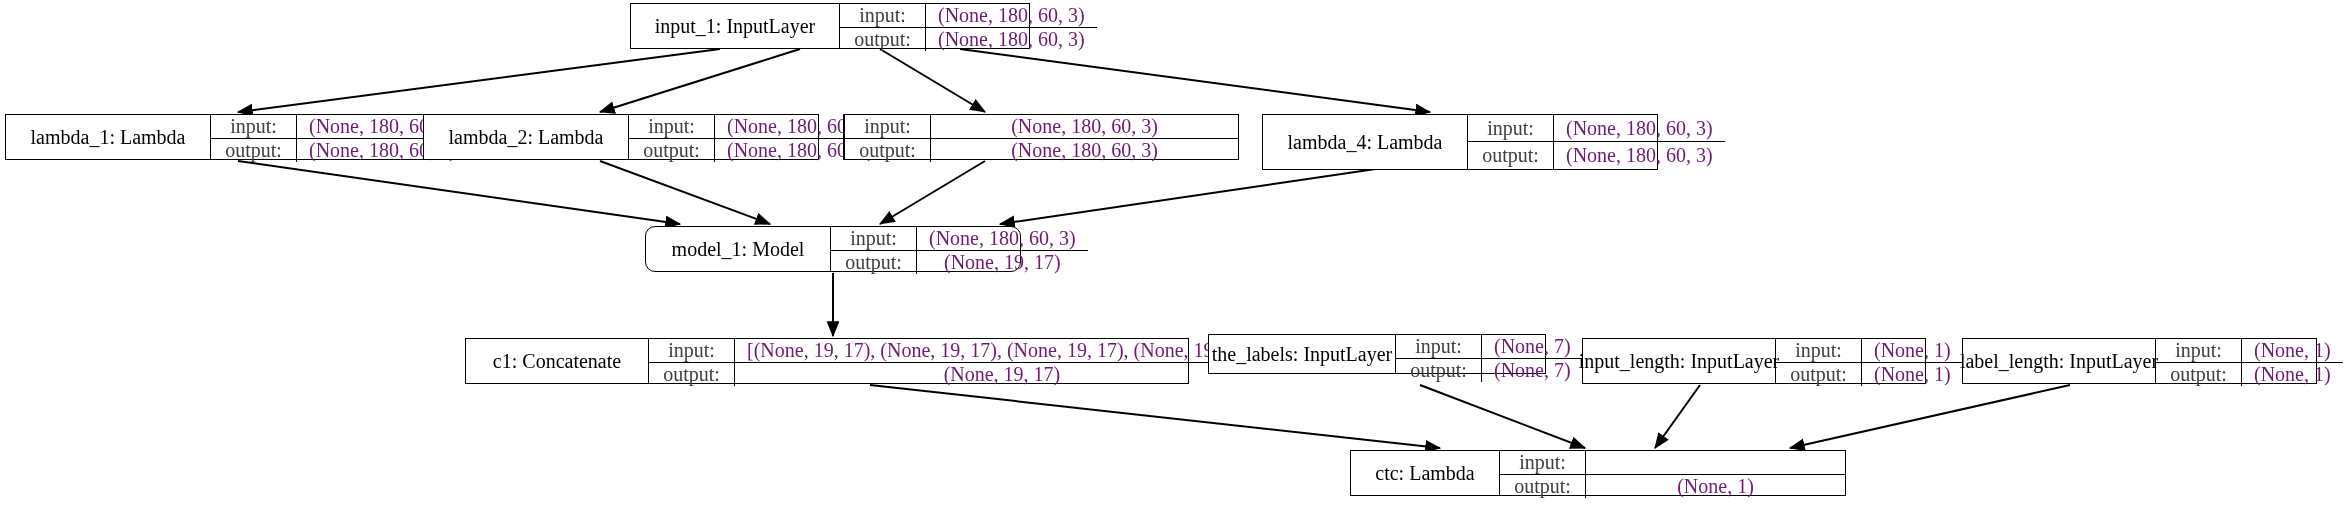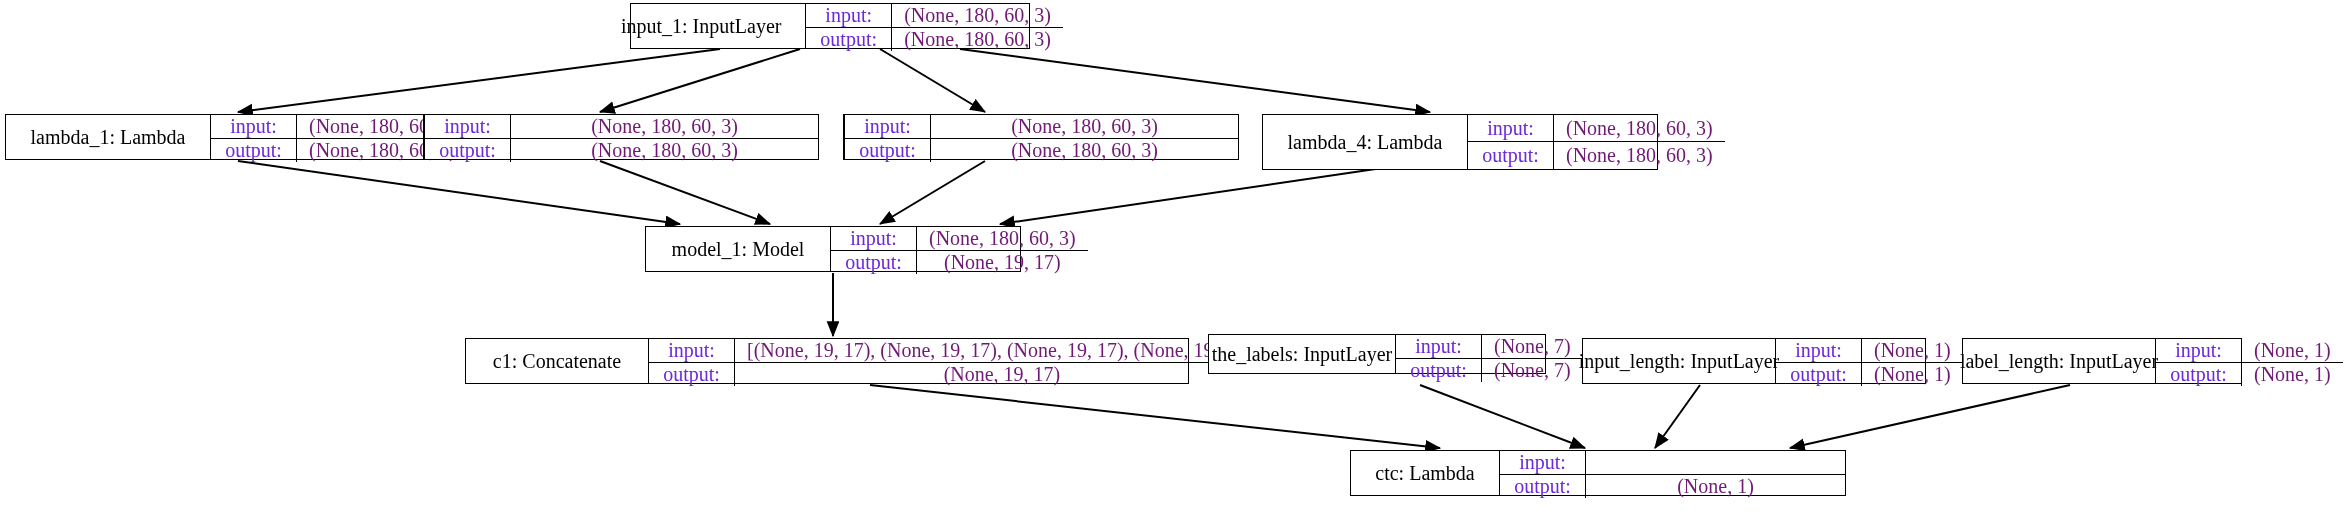--- a/index.html
+++ b/index.html
@@ -63,21 +63,21 @@
     box-sizing: border-box;
   }
   .io-row.first {
     border-bottom: 1.6px solid #000000;
   }
   .io-label {
     display: flex;
     align-items: center;
     justify-content: center;
     font-size: 20px;
-    color: #6d28d9;
+    color: #404040;
     white-space: nowrap;
     padding: 0 12px;
     box-sizing: border-box;
     border-right: 1.6px solid #000000;
   }
   .io-value {
     display: flex;
     align-items: center;
     justify-content: center;
     font-size: 20px;
@@ -108,21 +108,21 @@
         <line x1="985" y1="161" x2="880" y2="224" stroke="#000000" stroke-width="2" marker-end="url(#arrow)"></line>
         <line x1="1430" y1="161" x2="1000" y2="224" stroke="#000000" stroke-width="2" marker-end="url(#arrow)"></line>
         <line x1="833" y1="273" x2="833" y2="336" stroke="#000000" stroke-width="2" marker-end="url(#arrow)"></line>
         <line x1="870" y1="385" x2="1440" y2="448" stroke="#000000" stroke-width="2" marker-end="url(#arrow)"></line>
         <line x1="1420" y1="385" x2="1585" y2="448" stroke="#000000" stroke-width="2" marker-end="url(#arrow)"></line>
         <line x1="1700" y1="385" x2="1655" y2="448" stroke="#000000" stroke-width="2" marker-end="url(#arrow)"></line>
         <line x1="2070" y1="385" x2="1790" y2="448" stroke="#000000" stroke-width="2" marker-end="url(#arrow)"></line>
       </g>
   </svg>
   <div id="nodes">
-      <div class="node" style="left: 630px; top: 3px; width: 400px; height: 46px; justify-content: center;">
+      <div class="node" style="left: 630px; top: 3px; width: 400px; height: 46px;">
         <div class="node-name" style="width: 208px; flex: 0 0 208px;">input_1: InputLayer</div>
         <div class="io-table">
           <div class="io-row first">
             <div class="io-label" style="width: 86px; flex: 0 0 86px;">input:</div>
             <div class="io-value">(None, 180, 60, 3)</div>
           </div>
           <div class="io-row">
             <div class="io-label" style="width: 86px; flex: 0 0 86px;">output:</div>
             <div class="io-value">(None, 180, 60, 3)</div>
           </div>
@@ -135,20 +135,21 @@
             <div class="io-label" style="width: 86px; flex: 0 0 86px;">input:</div>
             <div class="io-value">(None, 180, 60, 3)</div>
           </div>
           <div class="io-row">
             <div class="io-label" style="width: 86px; flex: 0 0 86px;">output:</div>
             <div class="io-value">(None, 180, 60, 3)</div>
           </div>
         </div>
       </div>
       <div class="node" style="left: 423px; top: 114px; width: 396px; height: 46px;">
+        <div class="node-name" style="width: 204px; flex: 0 0 204px;">lambda_2: Lambda</div>
         <div class="io-table">
           <div class="io-row first">
             <div class="io-label" style="width: 86px; flex: 0 0 86px;">input:</div>
             <div class="io-value">(None, 180, 60, 3)</div>
           </div>
           <div class="io-row">
             <div class="io-label" style="width: 86px; flex: 0 0 86px;">output:</div>
             <div class="io-value">(None, 180, 60, 3)</div>
           </div>
         </div>
@@ -171,21 +172,21 @@
           <div class="io-row first">
             <div class="io-label" style="width: 86px; flex: 0 0 86px;">input:</div>
             <div class="io-value">(None, 180, 60, 3)</div>
           </div>
           <div class="io-row">
             <div class="io-label" style="width: 86px; flex: 0 0 86px;">output:</div>
             <div class="io-value">(None, 180, 60, 3)</div>
           </div>
         </div>
       </div>
-      <div class="node" style="left: 645px; top: 226px; width: 376px; height: 46px;">
+      <div class="node" style="left: 645px; top: 226px; width: 376px; height: 46px; border-radius: 10px;">
         <div class="node-name" style="width: 184px; flex: 0 0 184px;">model_1: Model</div>
         <div class="io-table">
           <div class="io-row first">
             <div class="io-label" style="width: 86px; flex: 0 0 86px;">input:</div>
             <div class="io-value">(None, 180, 60, 3)</div>
           </div>
           <div class="io-row">
             <div class="io-label" style="width: 86px; flex: 0 0 86px;">output:</div>
             <div class="io-value">(None, 19, 17)</div>
           </div>
@@ -223,21 +224,21 @@
           <div class="io-row first">
             <div class="io-label" style="width: 86px; flex: 0 0 86px;">input:</div>
             <div class="io-value">(None, 1)</div>
           </div>
           <div class="io-row">
             <div class="io-label" style="width: 86px; flex: 0 0 86px;">output:</div>
             <div class="io-value">(None, 1)</div>
           </div>
         </div>
       </div>
-      <div class="node" style="left: 1962px; top: 338px; width: 280px; height: 46px;">
+      <div class="node" style="left: 1962px; top: 338px; width: 355px; height: 46px;">
         <div class="node-name" style="width: 192px; flex: 0 0 192px;">label_length: InputLayer</div>
         <div class="io-table">
           <div class="io-row first">
             <div class="io-label" style="width: 86px; flex: 0 0 86px;">input:</div>
             <div class="io-value">(None, 1)</div>
           </div>
           <div class="io-row">
             <div class="io-label" style="width: 86px; flex: 0 0 86px;">output:</div>
             <div class="io-value">(None, 1)</div>
           </div>

